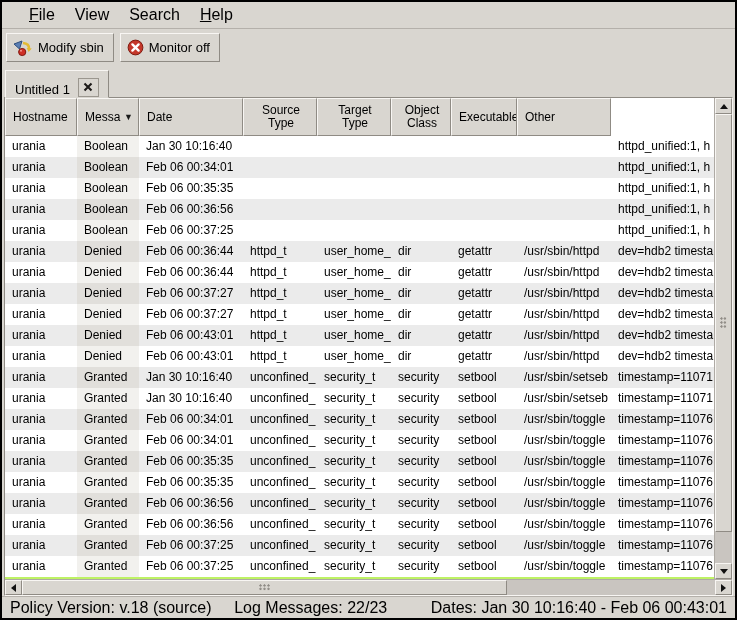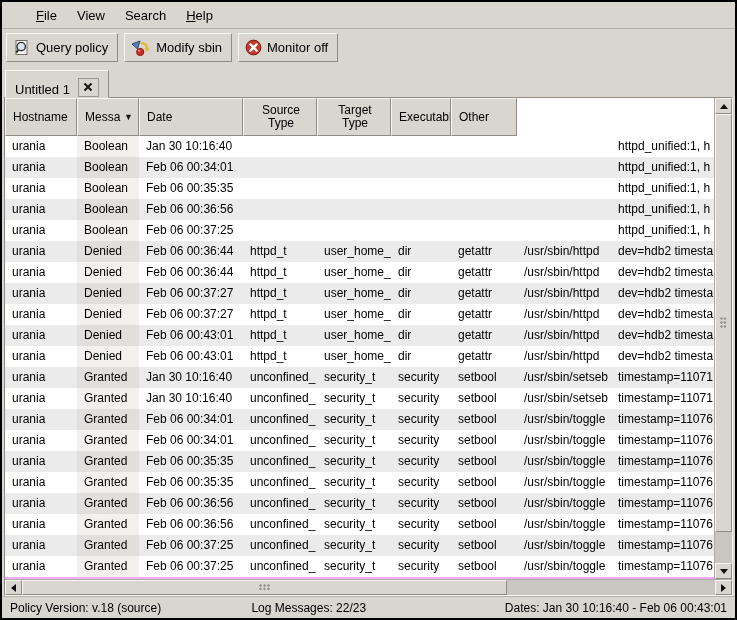--- a/index.html
+++ b/index.html
@@ -11,24 +11,24 @@
     background:#d9d6d0;
     border:2px solid #000;
     display:flex; flex-direction:column;
     overflow:hidden;
   }
 
   
   .menubar {
     height:27px; flex:0 0 27px;
     display:flex; align-items:center;
-    padding-left:24px;
+    padding-left:17px;
     border-bottom:1px solid #b4b0aa;
     background:#d9d6d0;
-    font-size:13px;
+    font-size:16px;
     text-align:right;
   }
   .menu-item { padding:4px 10px; cursor:default; }
   .menu-item .mn { text-decoration:underline; }
 
   
   .toolbar {
     height:37px; flex:0 0 37px;
     display:flex; align-items:center;
     padding-left:4px; gap:6px;
@@ -91,21 +91,21 @@
     border-color:#f8f6f3 #8f8b84 #8f8b84 #f8f6f3;
     font-size:12px;
     display:flex; align-items:center;
     padding:0 5px 0 7px;
     overflow:hidden; cursor:default;
   }
   .hcell .hlabel { line-height:13px; }
   .hcell.sorted { justify-content:space-between; }
   .sort-arrow { font-size:9px; color:#1a1a1a; margin-left:3px; }
 
-  .rows { flex:1; background:#f0abfc; overflow:hidden; }
+  .rows { flex:1; background:#bef264; overflow:hidden; }
   .trow {
     display:grid; grid-template-columns:72px 62px 104px 74px 74px 60px 66px 94px minmax(0,1fr);
     height:21px; background:#fff;
   }
   .trow.alt { background:#ebebeb; }
   .tcell {
     font-size:12px; line-height:21px;
     padding-left:7px;
     white-space:nowrap; overflow:hidden;
   }
@@ -162,50 +162,40 @@
   .arr-down  { border-left:4px solid transparent; border-right:4px solid transparent; border-top:5px solid #111; }
   .arr-left  { border-top:4px solid transparent; border-bottom:4px solid transparent; border-right:5px solid #111; }
   .arr-right { border-top:4px solid transparent; border-bottom:4px solid transparent; border-left:5px solid #111; }
 
   
   .statusbar {
     flex:0 0 22px; height:22px;
     border-top:1px solid #b4b0aa;
     background:#d9d6d0;
     display:flex; align-items:center;
-    font-size:12px;
+    font-size:16px;
     padding:0 8px;
   }
   .sb-left  { flex:1; text-align:left; white-space:nowrap; }
   .sb-mid   { flex:1; text-align:center; white-space:nowrap; }
   .sb-right { flex:1.6; text-align:right; white-space:nowrap; }
 </style>
 </head>
 <body>
 
 <div class="window">
 
   <div class="menubar">
     <span class="menu-item"><span class="mn">F</span><span>ile</span></span>
     <span class="menu-item"><span class="mn"></span><span>View</span></span>
     <span class="menu-item"><span class="mn"></span><span>Search</span></span>
     <span class="menu-item"><span class="mn">H</span><span>elp</span></span>
   </div>
 
   <div class="toolbar">
-    <button class="tbtn">
-      <span>
-        <svg width="18" height="18" viewBox="0 0 18 18">
-          <rect x="3" y="1.5" width="11" height="14" fill="#ffffff" stroke="#6f6c66"></rect>
-          <circle cx="8.2" cy="7.6" r="4.2" fill="#d8e4f0" stroke="#35322e" stroke-width="1.4"></circle>
-          <line x1="5.2" y1="10.8" x2="3.2" y2="13.6" stroke="#35322e" stroke-width="2"></line>
-        </svg>
-      </span>
-      <span>Query policy</span>
-    </button>
     <button class="tbtn">
       <span>
         <svg width="20" height="18" viewBox="0 0 20 18">
           <polygon points="1,5 9,2 6.5,10" fill="#5b7fb4" stroke="#2e4e7d"></polygon>
           <path d="M10,4 q6.5,0.5 6,6" stroke="#e3ba35" stroke-width="2.6" fill="none"></path>
           <polygon points="13.6,9 18.8,9.4 15.6,13" fill="#e3ba35"></polygon>
           <circle cx="9.2" cy="13" r="3.6" fill="#cf3026" stroke="#801a12"></circle>
           <circle cx="8" cy="11.8" r="1" fill="#f2958f"></circle>
         </svg>
       </span>
@@ -250,20 +240,23 @@
               <div class="hcell">
                 <span class="hlabel">Date</span>
               </div>
               <div class="hcell">
                 <span class="hlabel">Source Type</span>
               </div>
               <div class="hcell">
                 <span class="hlabel">Target Type</span>
               </div>
               <div class="hcell">
+                <span class="hlabel">Object Class</span>
+              </div>
+              <div class="hcell">
                 <span class="hlabel">Executable</span>
               </div>
               <div class="hcell">
                 <span class="hlabel">Other</span>
               </div>
             </div>
           <div class="rows" id="rows">
               <div class="trow">
                 <div class="tcell">urania</div>
                 <div class="tcell sortedcol">Boolean</div>

